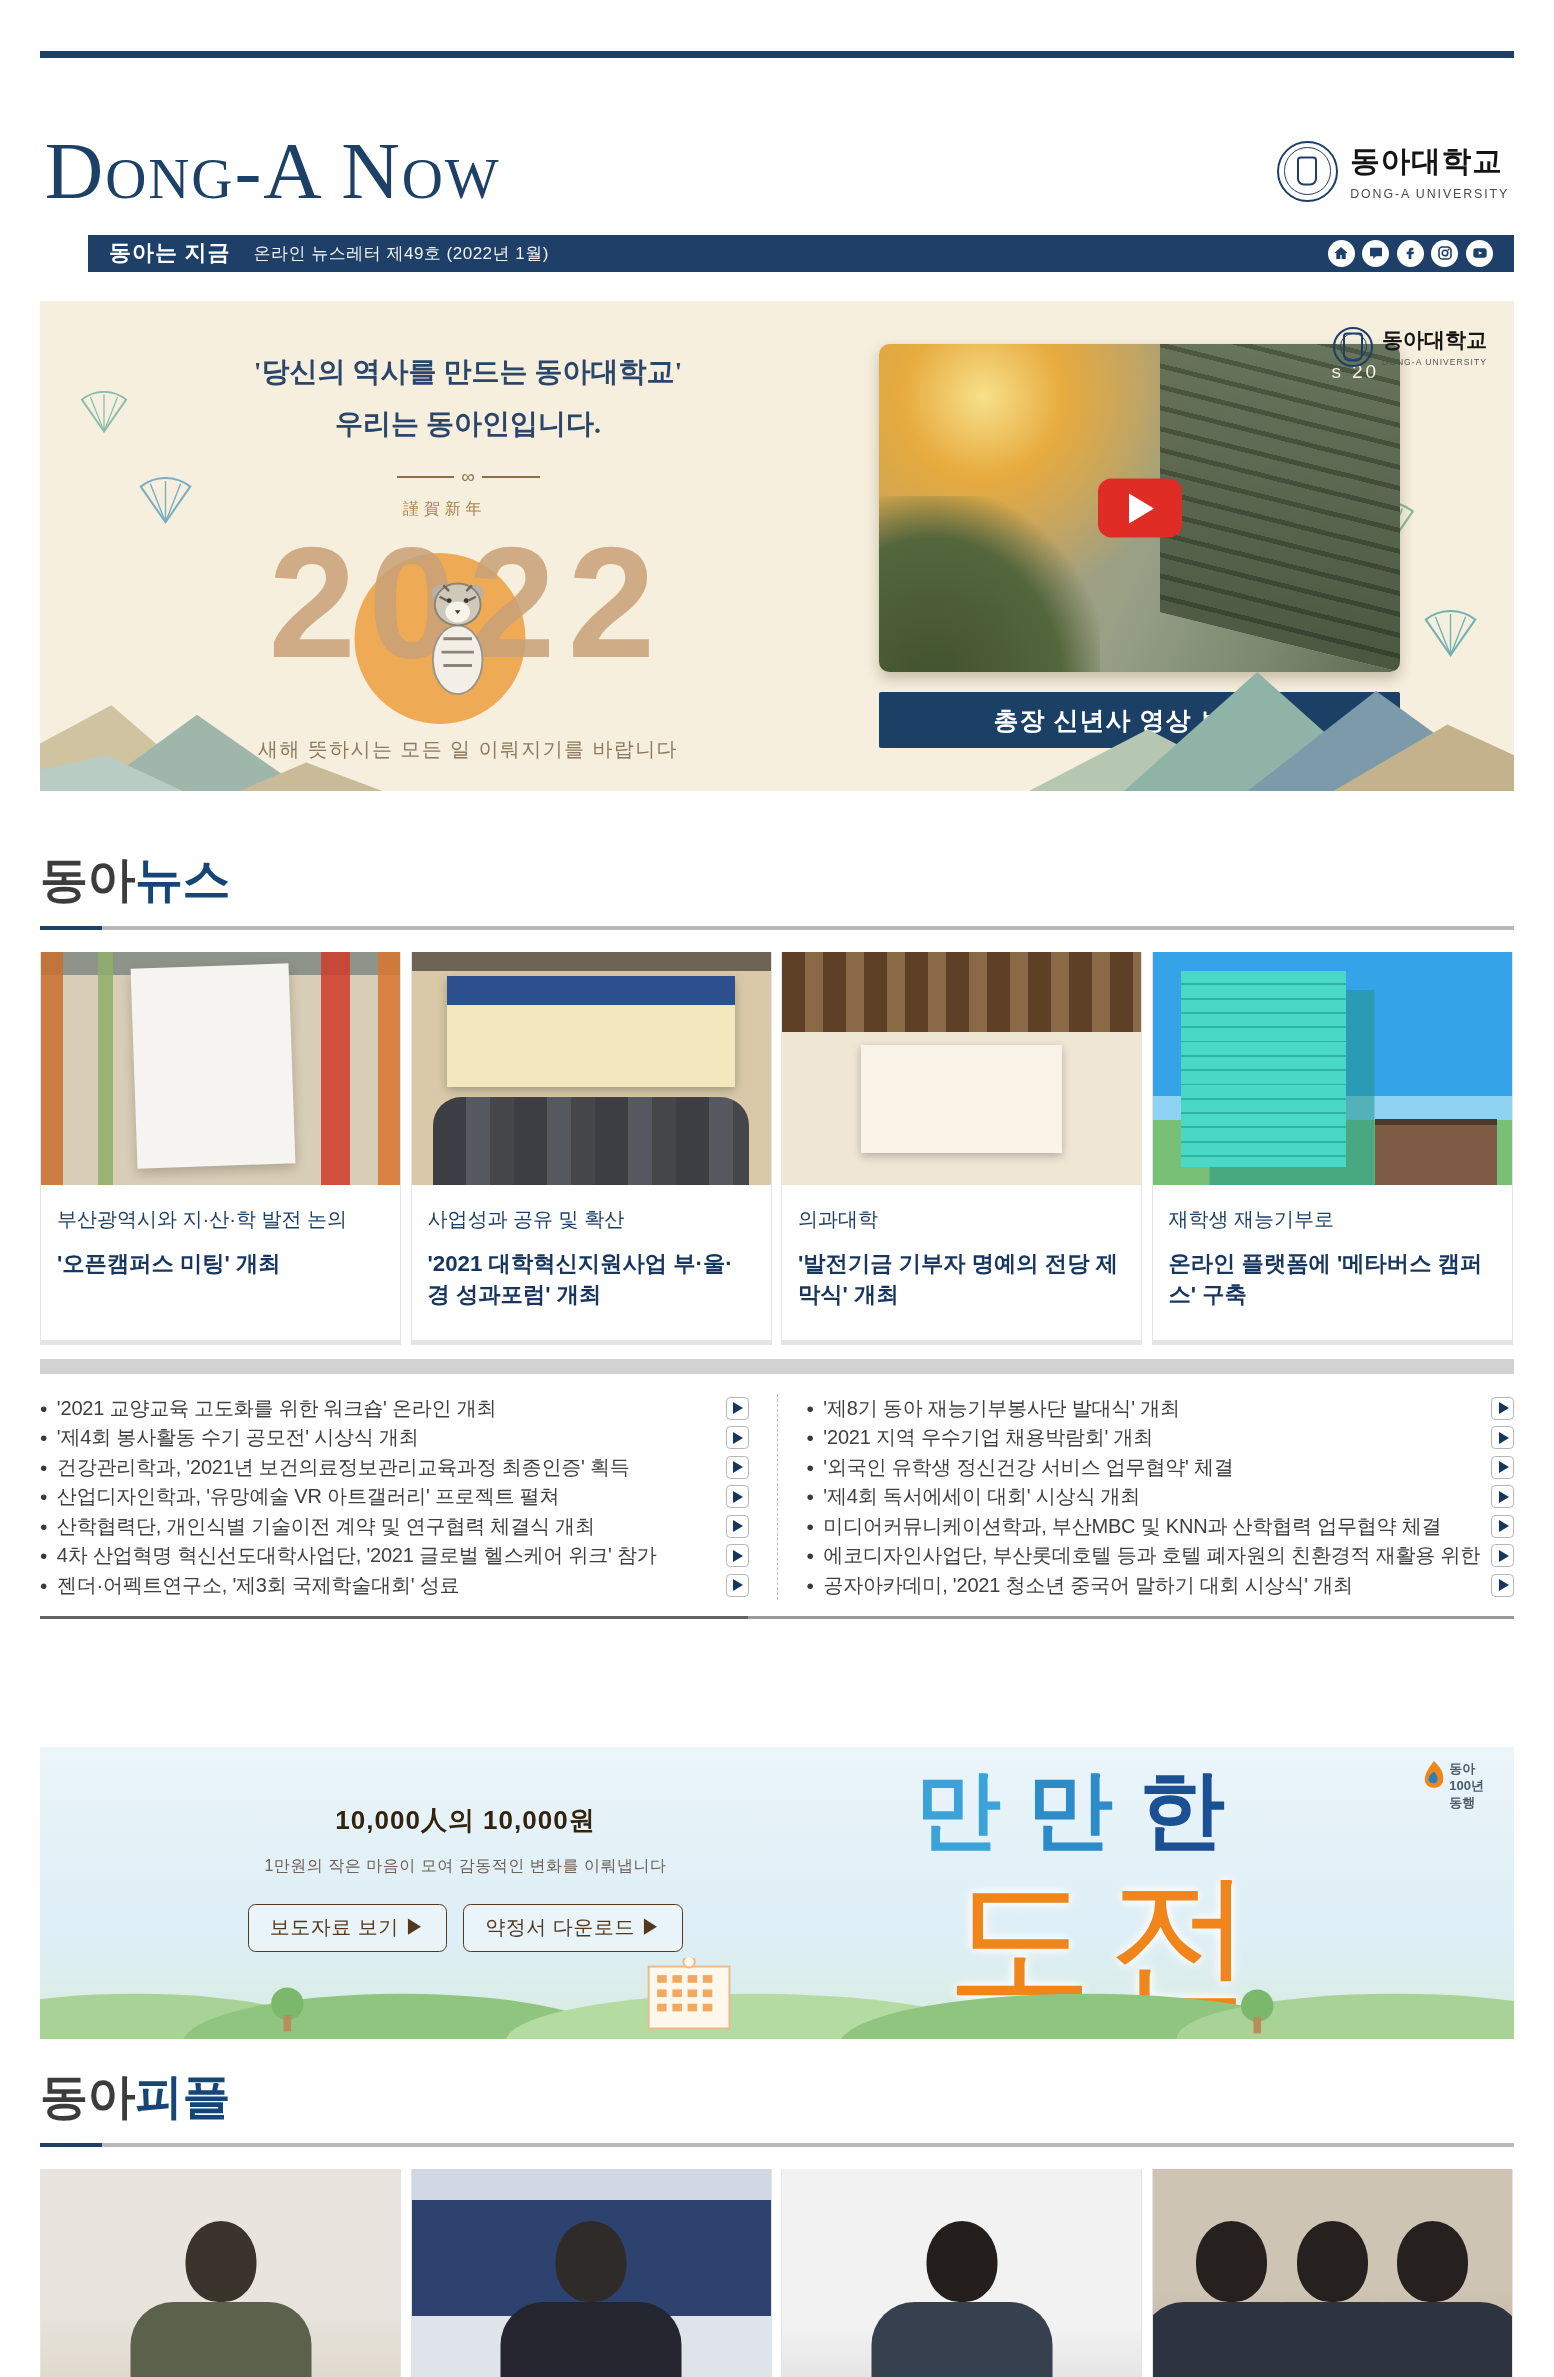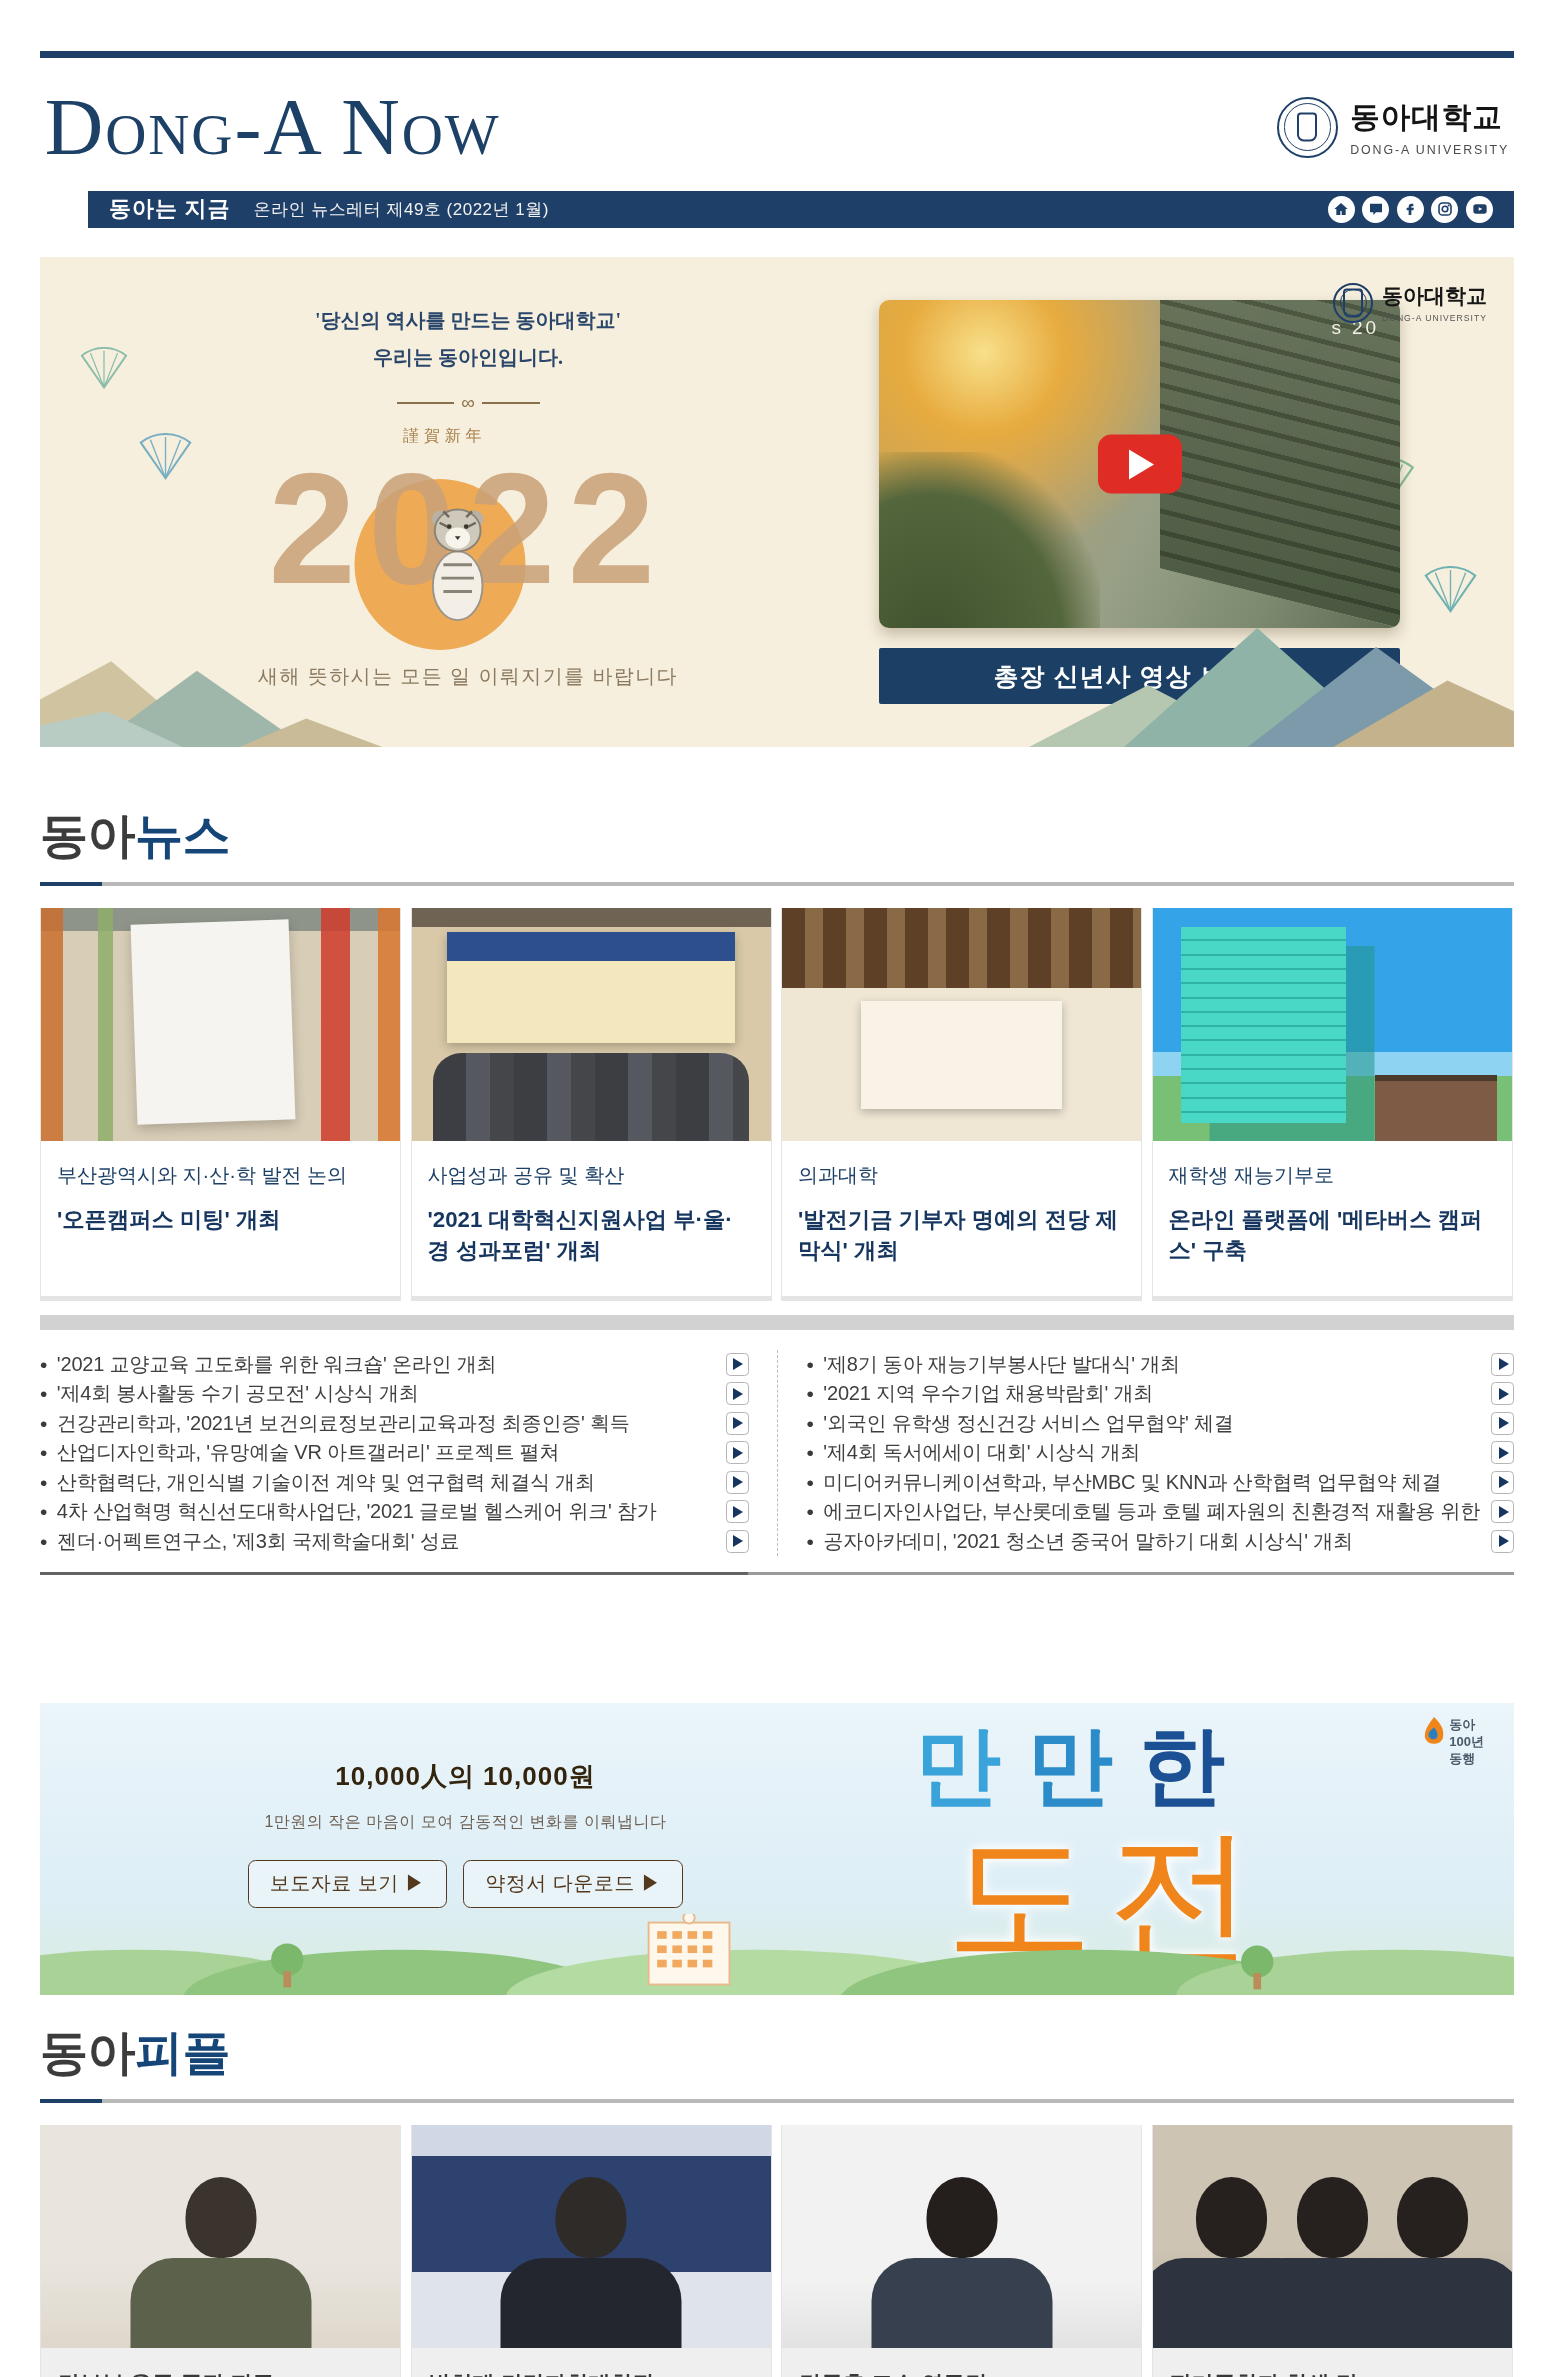--- a/index.html
+++ b/index.html
@@ -1,41 +1,41 @@
 <!DOCTYPE html>
 <html style="font-size:7.6px"><head>
 <meta charset="utf-8">
 <style>
   * { margin:0; padding:0; box-sizing:border-box; }
   body { width:1554px; background:#ffffff; font-family:"Liberation Sans", sans-serif; color:#3c3c3c; }
   .container { width:1474px; margin:0 auto; position:relative; }
 
   
   .top-line { margin-top:51px; height:6.7px; background:#1e3f68; }
-  .masthead { display:flex; justify-content:space-between; align-items:center; padding:25px 4.8px 19px 4.8px; height:133px; }
+  .masthead { display:flex; justify-content:space-between; align-items:center; padding:25px 4.8px 19px 4.8px; height:133px;margin-top:44px; }
   .brand-logo { font-family:"Liberation Serif", serif; font-variant:small-caps; font-size:81px; color:#1d4066; letter-spacing:1.9px; line-height:1; }
   .uni-logo { display:flex; align-items:center; gap:12.4px; }
   .seal { width:61px; height:61px; border:2.9px solid #1e3f68; border-radius:50%; position:relative; flex:0 0 auto; }
   .seal::before { content:""; position:absolute; inset:4.8px; border:1.4px solid #1e3f68; border-radius:50%; }
   .seal::after { content:""; position:absolute; left:50%; top:50%; width:16px; height:25px; transform:translate(-50%,-50%); border:2.4px solid #1e3f68; border-radius:3.8px 3.8px 6.7px 6.7px; }
   .uni-txt .kr { font-size:29.5px; font-weight:bold; color:#141414; letter-spacing:1px; }
   .uni-txt .en { font-size:12.4px; color:#4a4a4a; letter-spacing:1.9px; margin-top:4.8px; }
 
   
   .navbar { height:37px; background:#1e3f68; display:flex; align-items:center; padding:0 21px;margin-left:48px; }
   .nav-brand { color:#fff; font-size:22px; font-weight:bold; font-family:"Liberation Serif", serif; letter-spacing:1px; }
   .nav-sub { color:#f2f2f2; font-size:17px; margin-left:23px; letter-spacing:0.5px; }
   .nav-icons { margin-left:auto; display:flex; gap:7.6px; }
   .nav-ic { width:27px; height:27px; border-radius:50%; background:#ffffff; display:flex; align-items:center; justify-content:center; cursor:pointer; }
   .nav-ic svg { display:block; }
 
   
   .hero { margin-top:29.5px; height:490px; background:#f6efdd; position:relative; overflow:hidden; }
   .hero-left { position:absolute; left:76px; top:45px; width:704px; text-align:center; }
-  .hero-title { font-family:"Liberation Serif", serif; font-size:20px; font-weight:bold; color:#2a466b; line-height:1.85; }
+  .hero-title { font-family:"Liberation Serif", serif; font-size:28px; font-weight:bold; color:#2a466b; line-height:1.85; }
   .hero-divider { margin:16px auto 0 auto; width:143px; color:#8a6f4a; font-size:19px; display:flex; align-items:center; gap:7.6px; }
   .hero-divider::before, .hero-divider::after { content:""; flex:1; height:1.9px; background:#8a6f4a; }
   .year-block { position:relative; margin-top:13.3px; height:223px; }
   .year-circle { position:absolute; left:46%; top:52px; transform:translateX(-50%); width:171px; height:171px; border-radius:50%; background:#efaa55; }
   .year-text { position:relative; font-size:157px; font-weight:bold; color:#c9a178; letter-spacing:12.4px; line-height:1.3; opacity:.85; }
   .year-label { position:absolute; left:50%; top:-1.9px; transform:translateX(-78%); font-size:16px; color:#a8824f; letter-spacing:4.8px; }
   .tiger { position:absolute; left:50%; top:71px; transform:translateX(-62%); }
   .hero-msg { margin-top:12.4px; font-size:20px; color:#8b7a60; letter-spacing:1.4px; }
   .hero-video { position:absolute; left:839px; top:43px; width:521px; height:328px; border-radius:10.5px; overflow:hidden; box-shadow:0 6.7px 14.3px rgba(60,40,10,.25); cursor:pointer;
     background:

